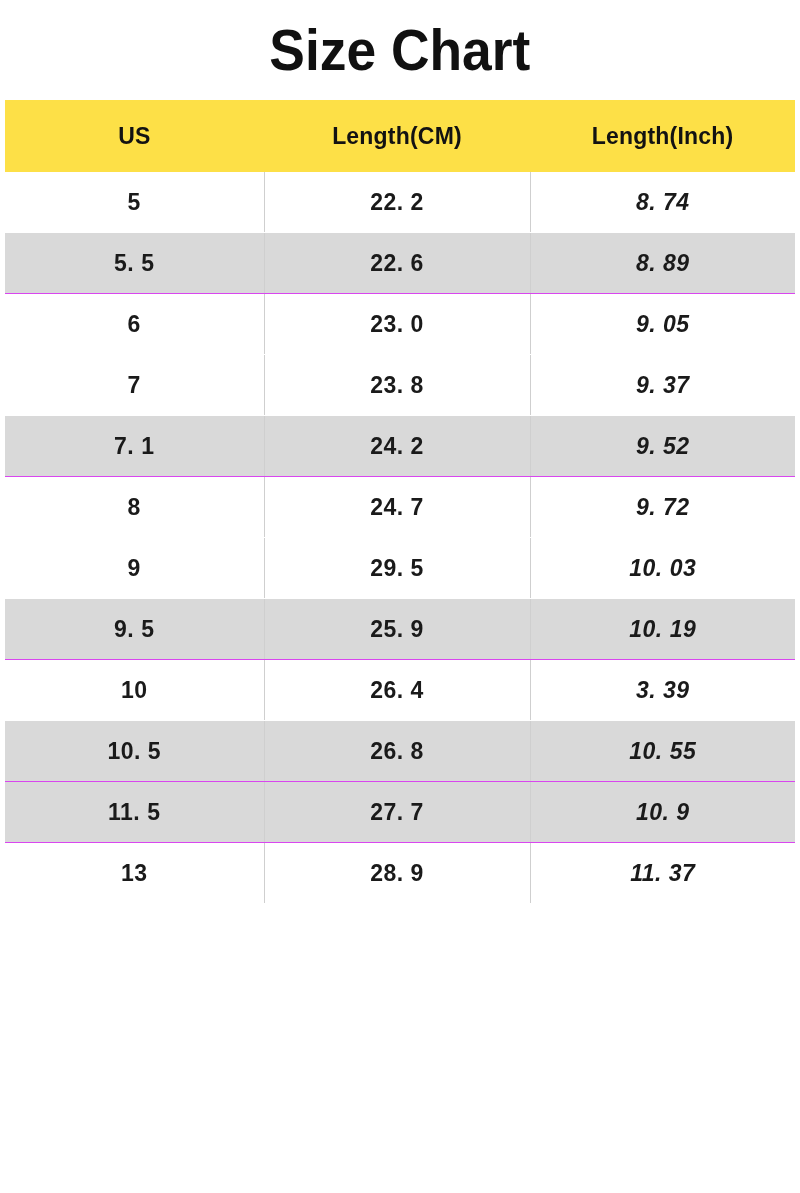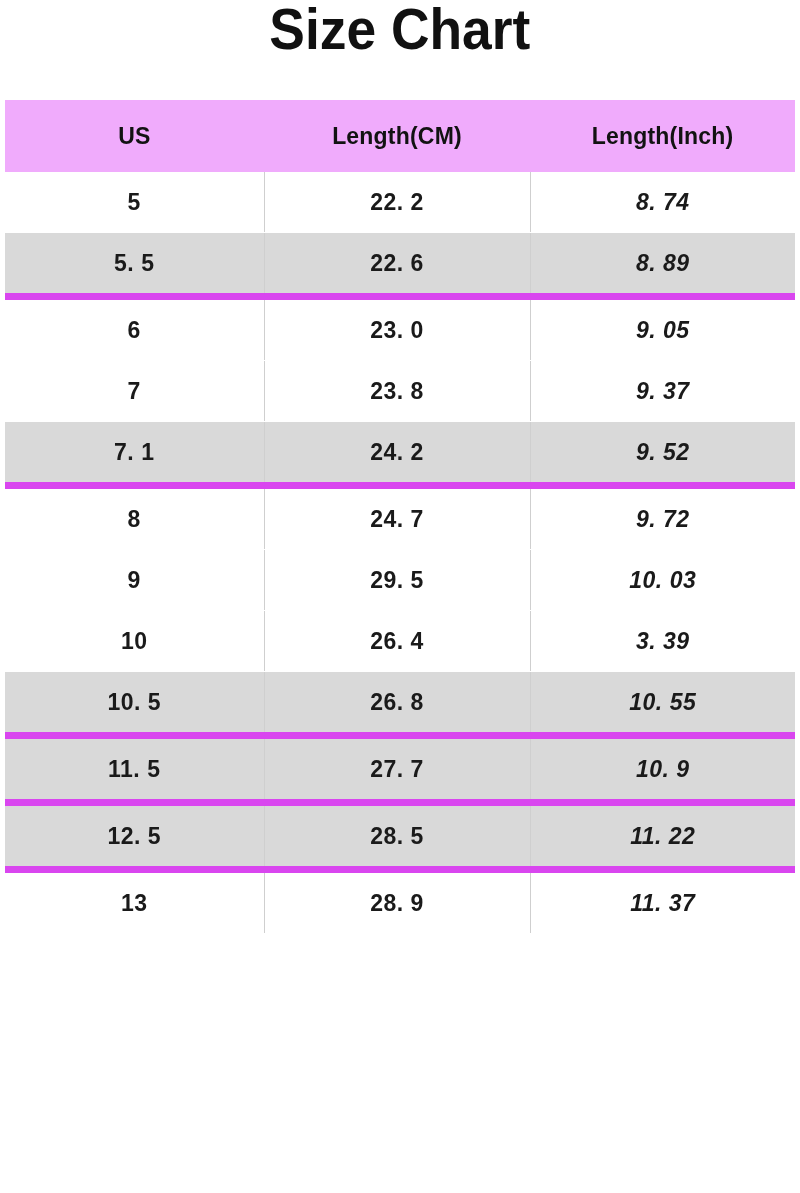--- a/index.html
+++ b/index.html
@@ -21,21 +21,21 @@
     width: 800px;
     height: 1193px;
     background: #ffffff;
     box-sizing: border-box;
   }
 
   
   .title-area {
     height: 100px;
     display: flex;
-    align-items: flex-start;
+    align-items: center;
     justify-content: center;
     background: #ffffff;
   }
   .title {
     font-family: "Liberation Sans Narrow", "Liberation Sans", "DejaVu Sans", sans-serif;
     font-size: 58px;
     font-weight: 700;
     color: #111111;
     letter-spacing: 0px;
     line-height: 1;
@@ -54,21 +54,21 @@
     width: 790px;
     border-collapse: collapse;
     table-layout: fixed;
   }
   table.size-chart col.c-us     { width: 259px; }
   table.size-chart col.c-cm     { width: 266px; }
   table.size-chart col.c-inch   { width: 265px; }
 
   thead th {
     height: 72px;
-    background: #f0abfc;
+    background: #fde047;
     color: #121212;
     font-size: 23px;
     font-weight: 700;
     text-align: center;
     vertical-align: middle;
     padding: 0;
     border: none;
     font-family: "Liberation Sans Narrow", "Liberation Sans", "DejaVu Sans", sans-serif;
     letter-spacing: 0.2px;
   }
@@ -86,21 +86,21 @@
     letter-spacing: 0.5px;
     white-space: nowrap;
   }
   tbody td:last-child { border-right: none; font-style: italic; }
 
   tbody tr.odd  td { background: #ffffff; }
   tbody tr.even td { background: #D9D9D9; }
 
   
   tbody tr.odd td { border-bottom: 1px solid #ffffff; }
-  tbody tr.even td { border-bottom: 7px solid #d946ef; }
+  tbody tr.even td { border-bottom: 1px solid #d946ef; }
 </style>
 </head>
 <body>
 
 <div class="page">
 
   <div class="title-area">
     <div class="title">Size Chart</div>
   </div>
 
@@ -147,40 +147,40 @@
           <tr class="odd">
             <td>8</td>
             <td>24. 7</td>
             <td>9. 72</td>
           </tr>
           <tr class="odd">
             <td>9</td>
             <td>29. 5</td>
             <td>10. 03</td>
           </tr>
+          <tr class="even">
+            <td>9. 5</td>
+            <td>25. 9</td>
+            <td>10. 19</td>
+          </tr>
           <tr class="odd">
             <td>10</td>
             <td>26. 4</td>
             <td>3. 39</td>
           </tr>
           <tr class="even">
             <td>10. 5</td>
             <td>26. 8</td>
             <td>10. 55</td>
           </tr>
           <tr class="even">
             <td>11. 5</td>
             <td>27. 7</td>
             <td>10. 9</td>
           </tr>
-          <tr class="even">
-            <td>12. 5</td>
-            <td>28. 5</td>
-            <td>11. 22</td>
-          </tr>
           <tr class="odd">
             <td>13</td>
             <td>28. 9</td>
             <td>11. 37</td>
           </tr>
         </tbody>
     </table>
   </div>
 
 </div>

